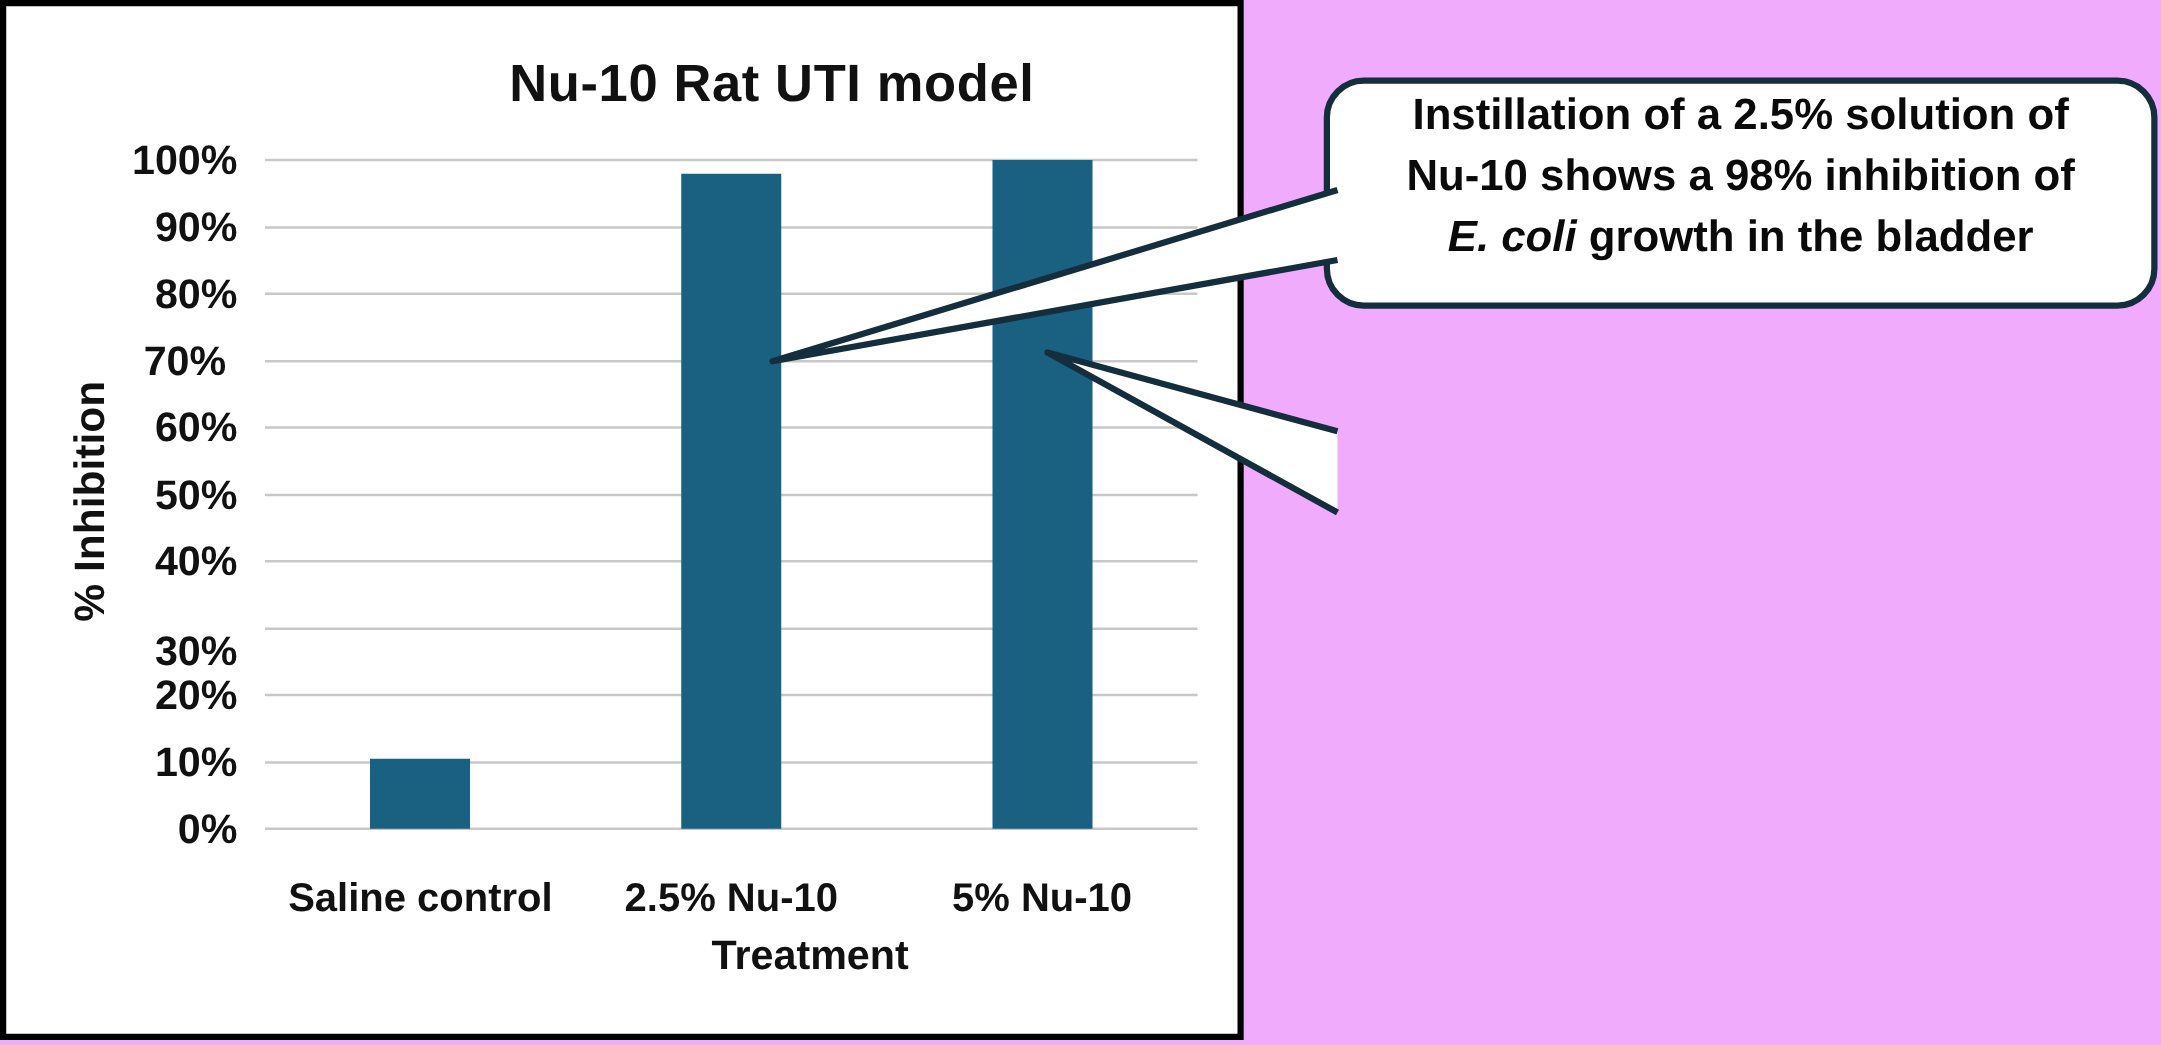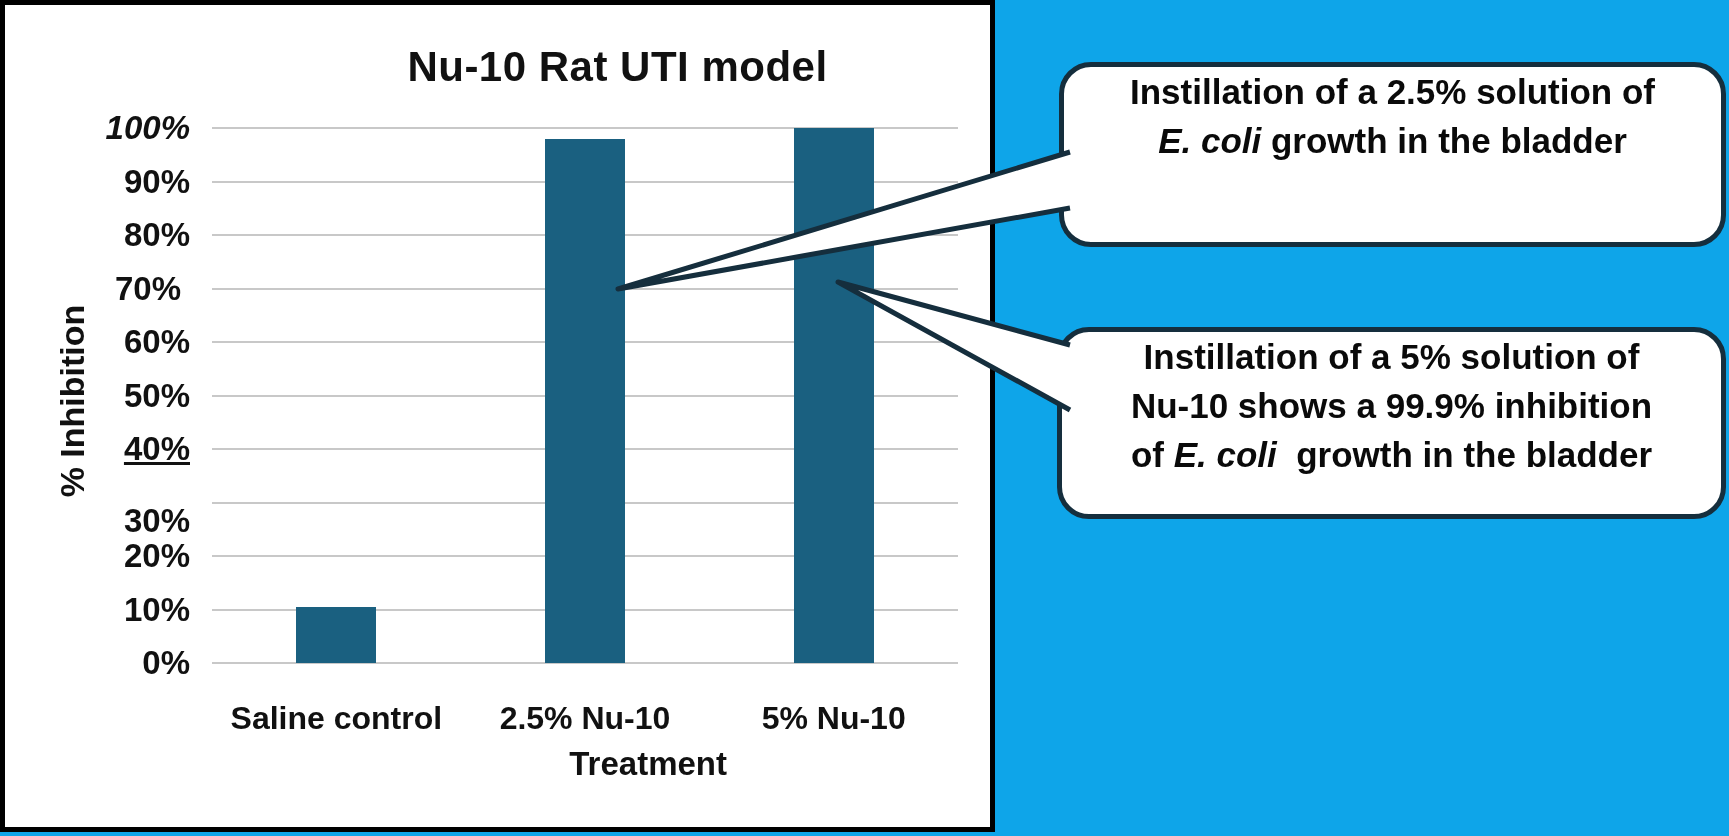--- a/index.html
+++ b/index.html
@@ -1,17 +1,17 @@
 <!DOCTYPE html>
 <html><head>
 <meta charset="utf-8">
 <style>
   html,body{margin:0;padding:0;background:#ffffff;}
   .canvas{
-    position:relative;width:1729px;height:836px;background:#0ea5e9;overflow:hidden;
+    position:relative;width:1729px;height:836px;background:#f0abfc;overflow:hidden;
     font-family:"Liberation Sans", sans-serif;color:#000;
   }
   
   .chart-frame{
     position:absolute;left:0;top:0;width:995px;height:832px;
     border:5px solid #000;box-sizing:border-box;background:#fff;z-index:1;
   }
   .chart-title{
     position:absolute;left:240px;right:0;top:38px;text-align:center;
     font-size:42px;font-weight:700;letter-spacing:0.5px;color:#111;
@@ -72,41 +72,37 @@
         <div class="gridline" style="top: -1px; background: rgb(200, 200, 200);"></div>
         <div class="bar" style="left: 84.3333px; width: 80px; top: 478.825px; height: 56.175px; background: rgb(26, 96, 128);"></div>
         <div class="bar" style="left: 333px; width: 80px; top: 10.7px; height: 524.3px; background: rgb(26, 96, 128);"></div>
         <div class="bar" style="left: 581.667px; width: 80px; top: 0px; height: 535px; background: rgb(26, 96, 128);"></div>
       </div>
     <div id="axis-labels">
         <div class="y-tick" style="left: 55px; top: 638px;">0%</div>
         <div class="y-tick" style="left: 55px; top: 584.5px;">10%</div>
         <div class="y-tick" style="left: 55px; top: 531px;">20%</div>
         <div class="y-tick" style="left: 55px; top: 496px;">30%</div>
-        <div class="y-tick" style="left: 55px; top: 424px; text-decoration: underline;">40%</div>
+        <div class="y-tick" style="left: 55px; top: 424px;">40%</div>
         <div class="y-tick" style="left: 55px; top: 370.5px;">50%</div>
         <div class="y-tick" style="left: 55px; top: 317px;">60%</div>
         <div class="y-tick" style="left: 46px; top: 263.5px;">70%</div>
         <div class="y-tick" style="left: 55px; top: 210px;">80%</div>
         <div class="y-tick" style="left: 55px; top: 156.5px; text-align: right;">90%</div>
-        <div class="y-tick" style="left: 55px; top: 103px; font-style: italic;">100%</div>
+        <div class="y-tick" style="left: 55px; top: 103px;">100%</div>
         <div class="x-tick" style="left: 201.333px; top: 693px;">Saline control</div>
         <div class="x-tick" style="left: 450px; top: 693px;">2.5% Nu-10</div>
         <div class="x-tick" style="left: 698.667px; top: 693px;">5% Nu-10</div>
       </div>
     <div class="x-axis-title">Treatment</div>
   </div>
 
   <div class="callout" id="callout-1">
       <div class="callout-line"><span>Instillation of a 2.5% solution of</span></div>
+      <div class="callout-line"><span>Nu-10 shows a 98% inhibition of</span></div>
       <div class="callout-line"><span class="it">E. coli</span><span> growth in the bladder</span></div>
-    </div>
-  <div class="callout" id="callout-2">
-      <div class="callout-line"><span>Instillation of a 5% solution of</span></div>
-      <div class="callout-line"><span>Nu-10 shows a 99.9% inhibition</span></div>
-      <div class="callout-line"><span>of </span><span class="it">E. coli</span><span>  growth in the bladder</span></div>
     </div>
 
   <svg class="tails" viewBox="0 0 1729 836">
     <path id="tail-1" d="M 1070 152 L 618 289 L 1070 208" fill="#ffffff" stroke="#152e3d" stroke-width="5" stroke-linejoin="round"></path>
     <path id="tail-2" d="M 1070 345 L 838 282 L 1070 410" fill="#ffffff" stroke="#152e3d" stroke-width="5" stroke-linejoin="round"></path>
   </svg>
 </div>
 
 </body></html>

